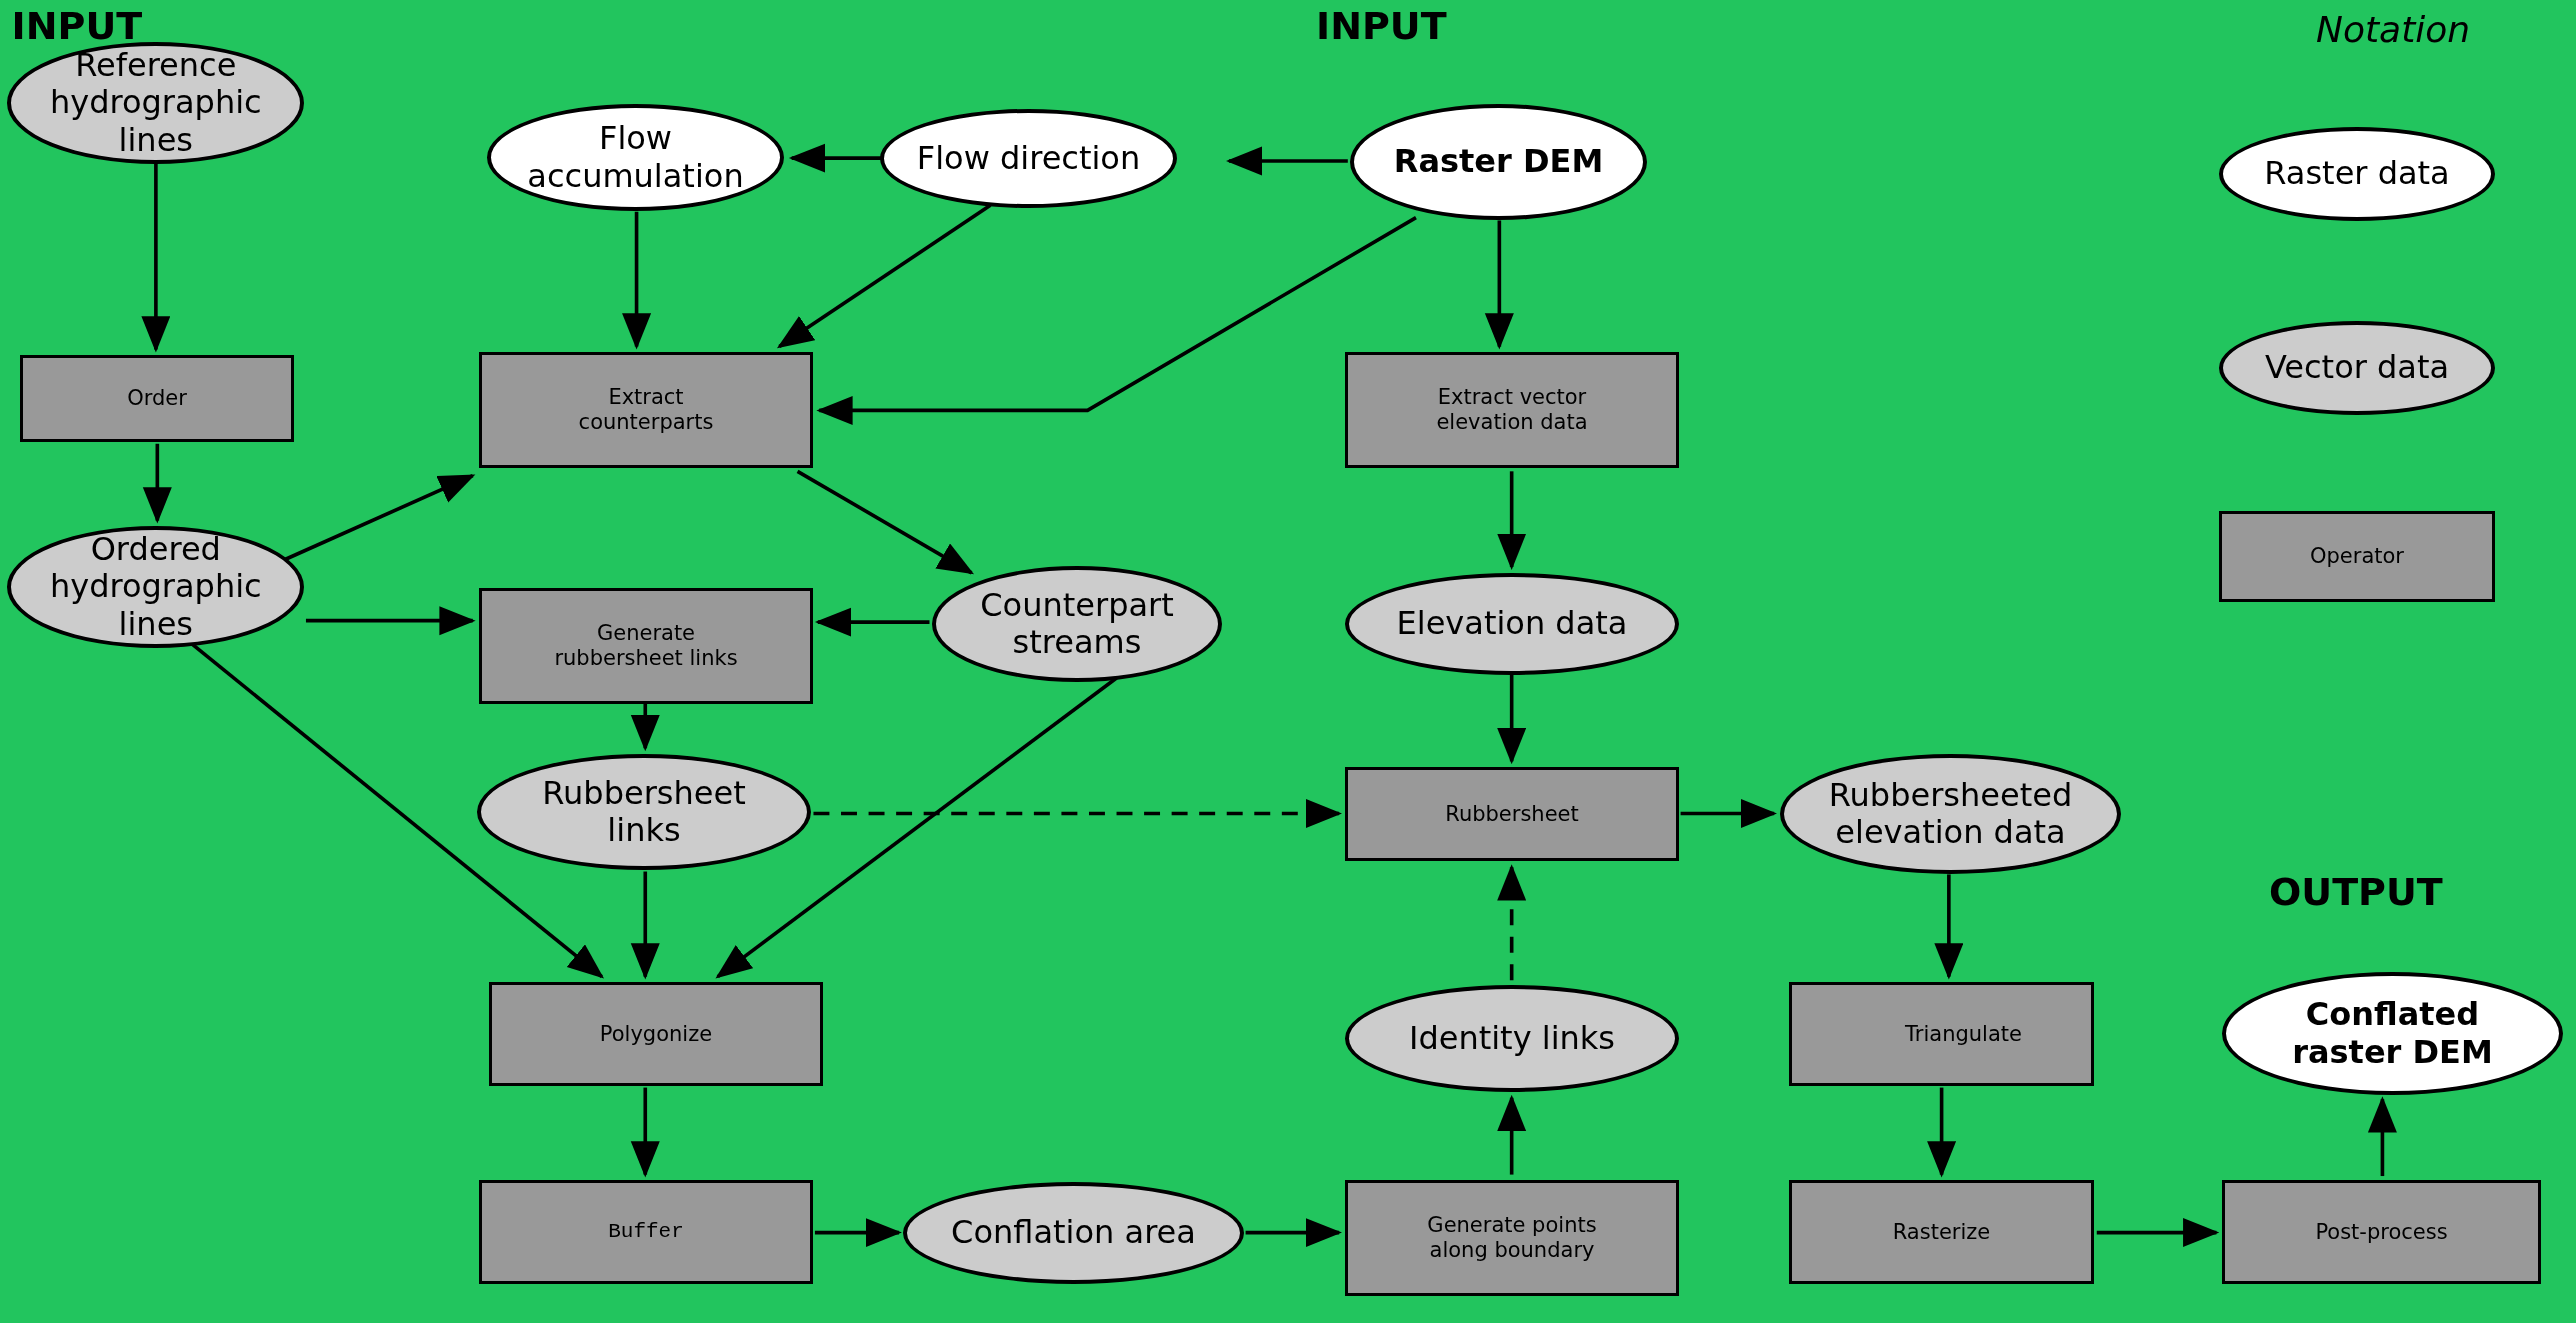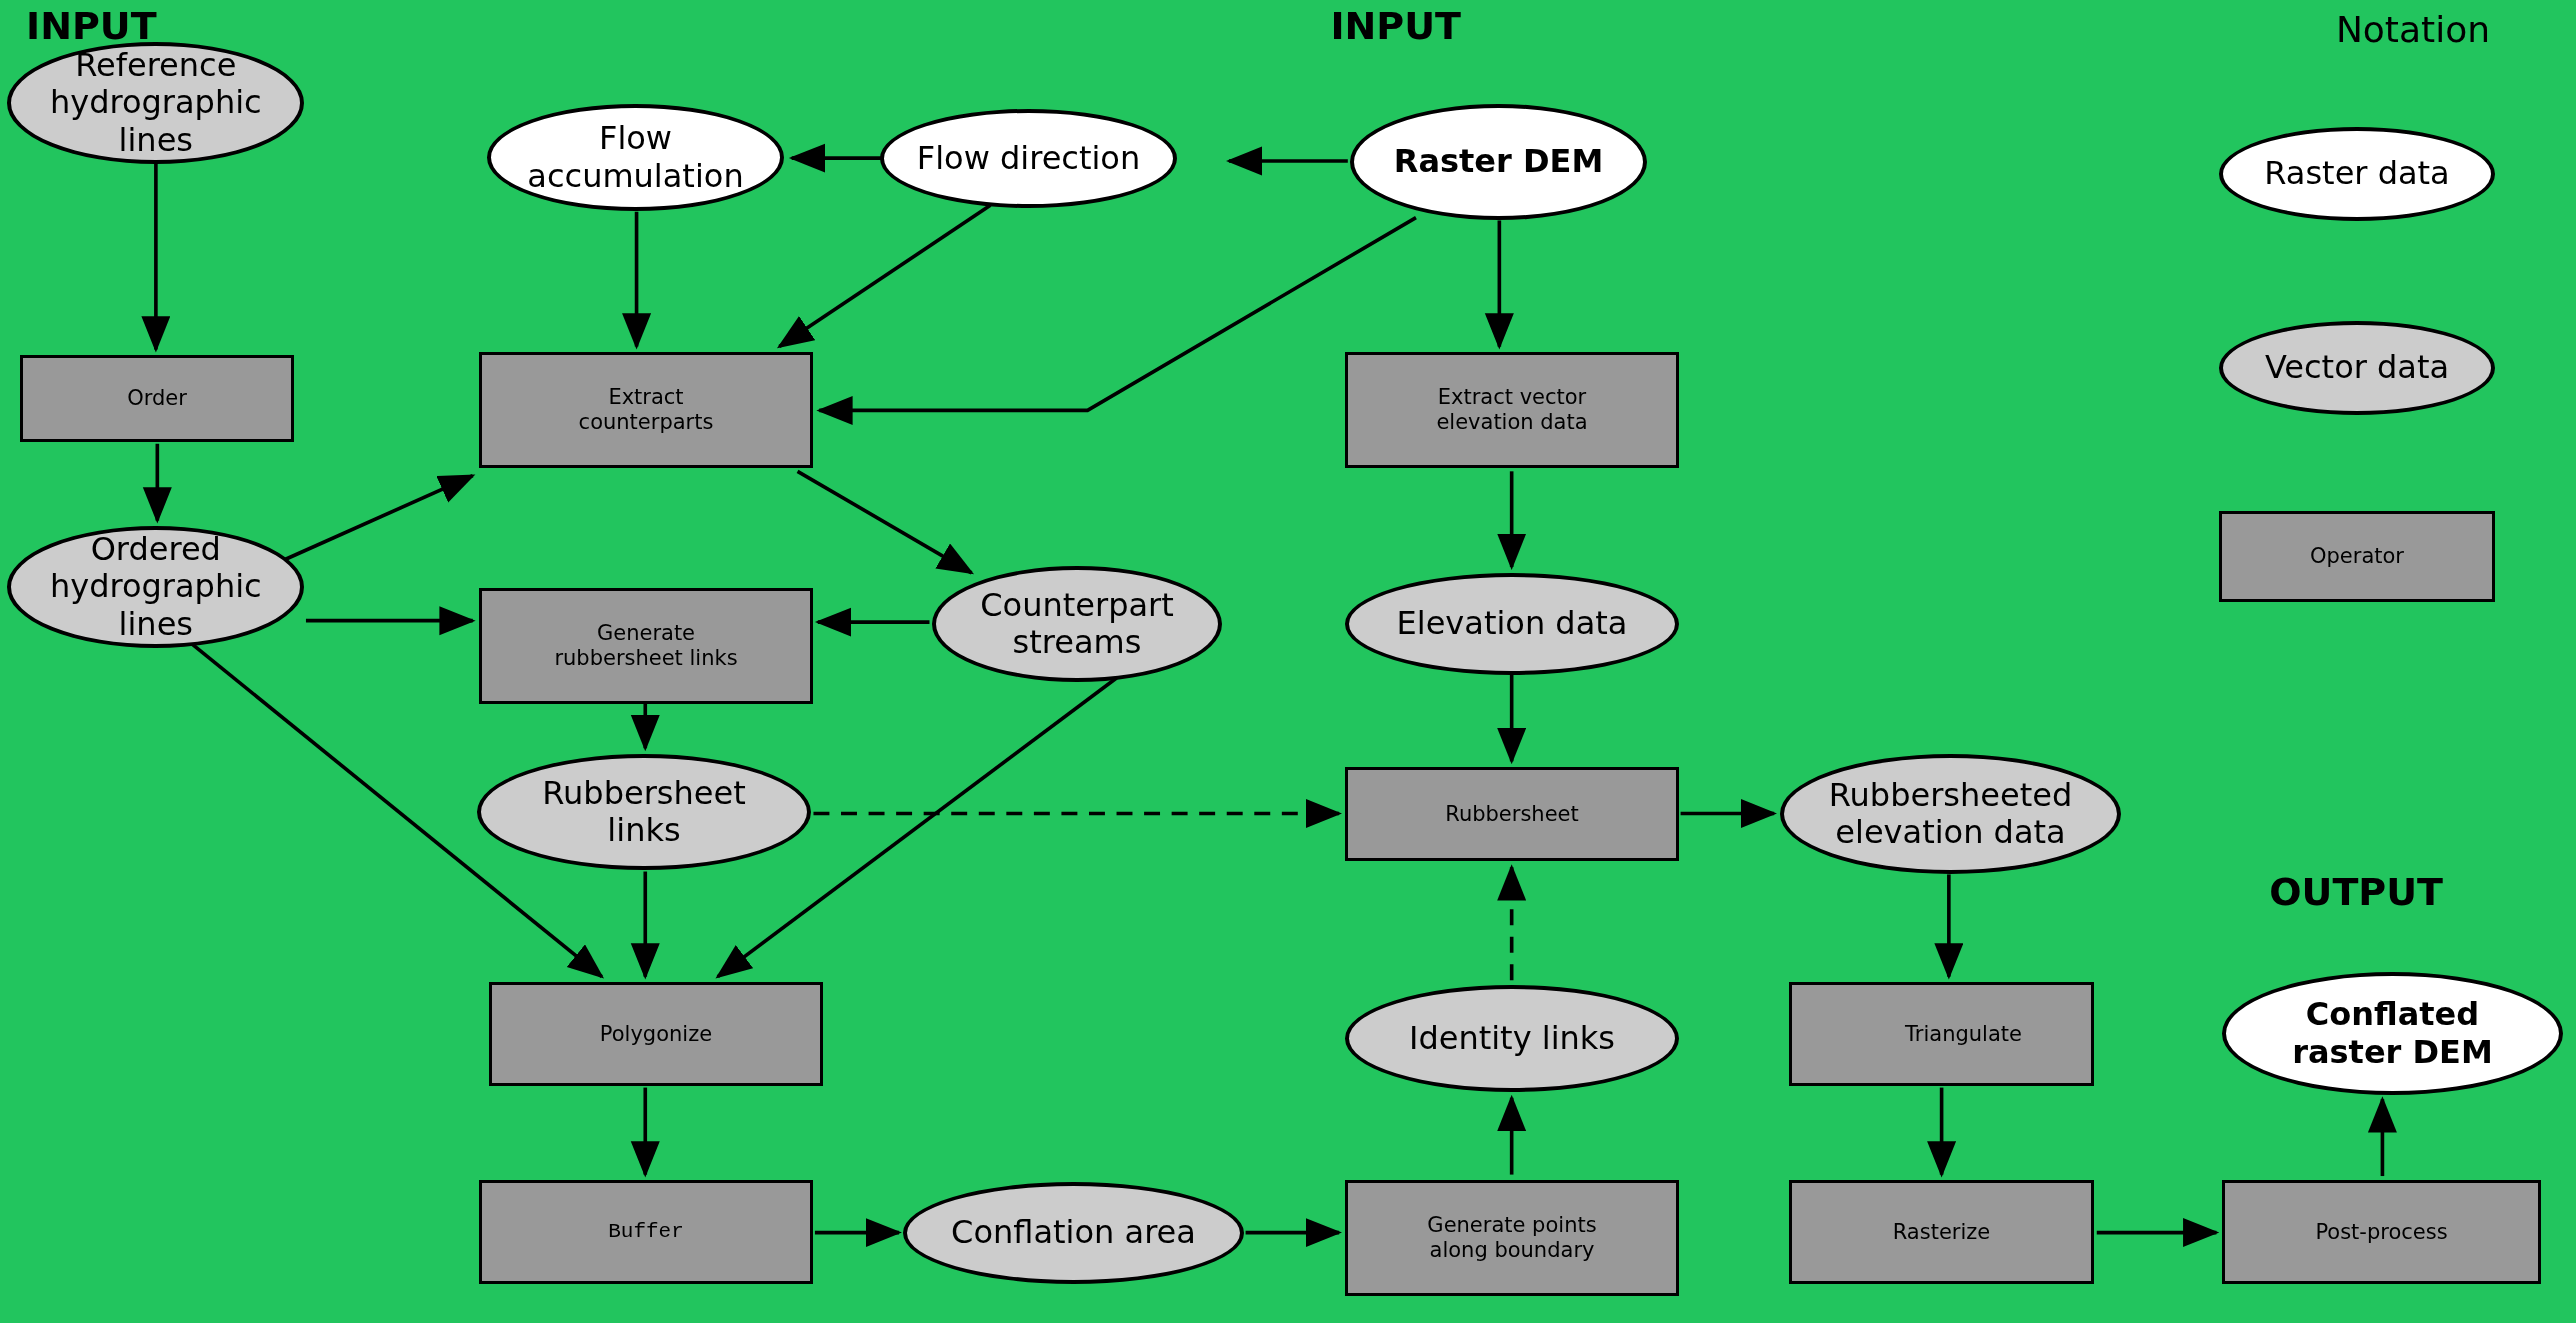--- a/index.html
+++ b/index.html
@@ -8,22 +8,22 @@
   svg#edges{position:absolute;left:0;top:0;width:2576px;height:1324px;pointer-events:none;}
 
   .node{position:absolute;box-sizing:border-box;display:flex;align-items:center;justify-content:center;text-align:center;color:#000;}
   .node .lbl{display:block;line-height:1.17;padding:0 4.4px;white-space:pre-line;}
 
   .op{border:3.6px solid #000;background:#999999;font-size:21px;}
   .vec{border:4.4px solid #000;background:#cccccc;border-radius:50%;font-size:32px;}
   .ras{border:4.4px solid #000;background:#ffffff;border-radius:50%;font-size:32px;}
   .bold .lbl{font-weight:bold;}
 
-  .sectionlabel{position:absolute;font-size:38px;font-weight:bold;color:#000;text-align:right;}
-  .notationlabel{position:absolute;font-size:36px;color:#000;text-align:right;}
+  .sectionlabel{position:absolute;font-size:38px;font-weight:bold;color:#000;text-align:left;}
+  .notationlabel{position:absolute;font-size:36px;font-style:italic;color:#000;text-align:left;}
 </style>
 </head>
 <body>
 
 <div id="canvas">
   <svg id="edges" viewBox="0 0 3553 1826">
     <defs>
       <marker id="ah" markerWidth="12" markerHeight="12" refX="9.2" refY="4" orient="auto" markerUnits="strokeWidth">
         <path d="M0,0 L10,4 L0,8 z" fill="#000"></path>
       </marker>

